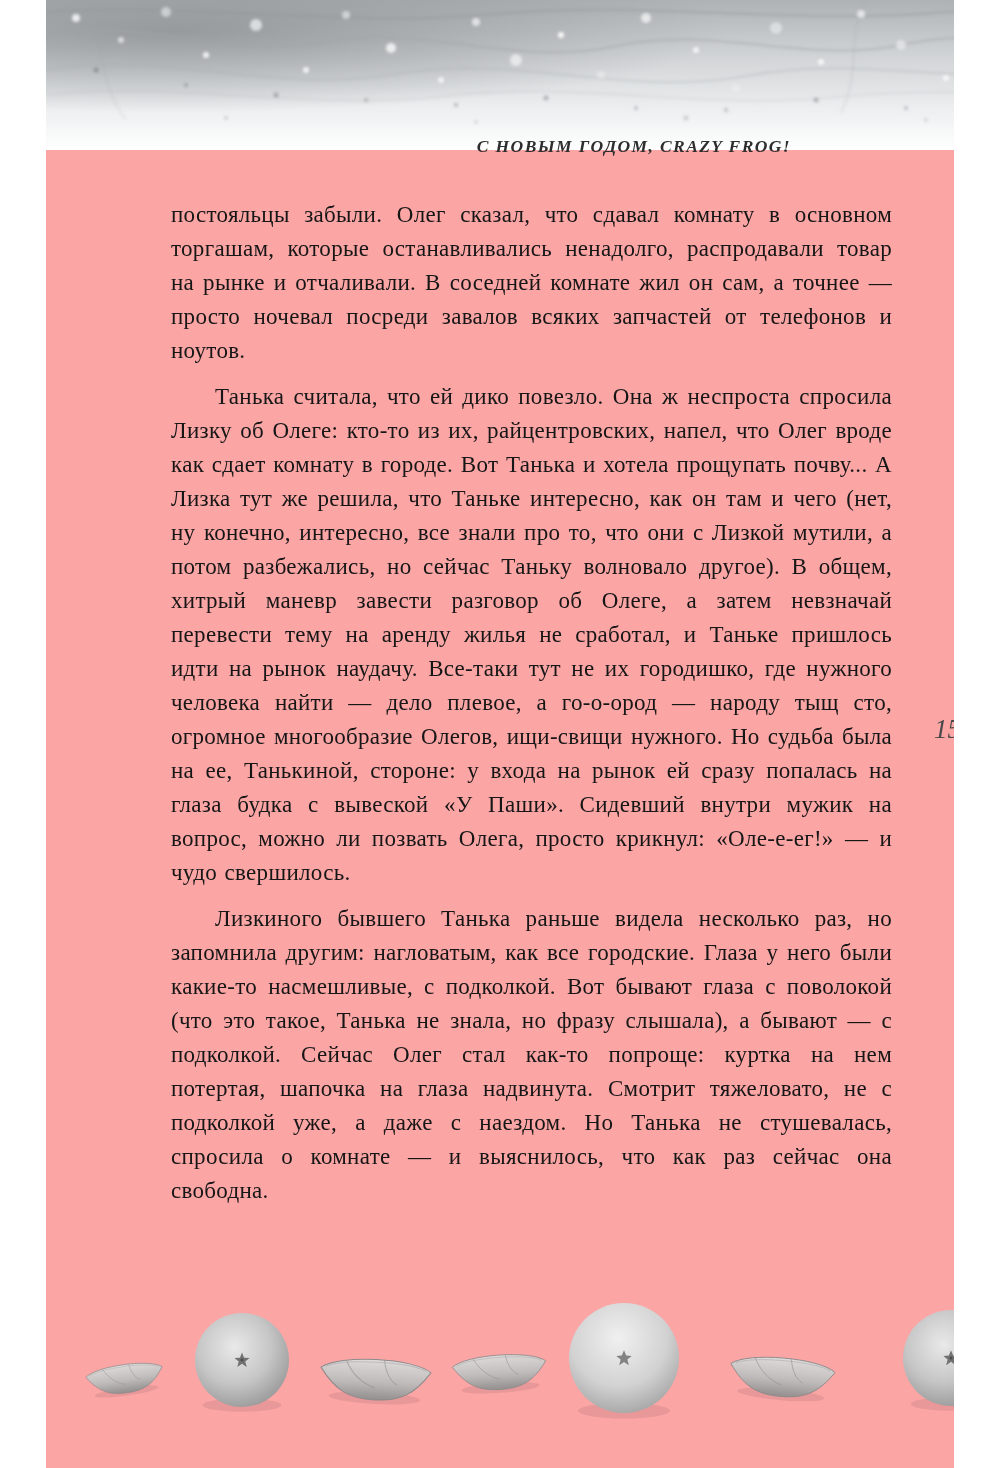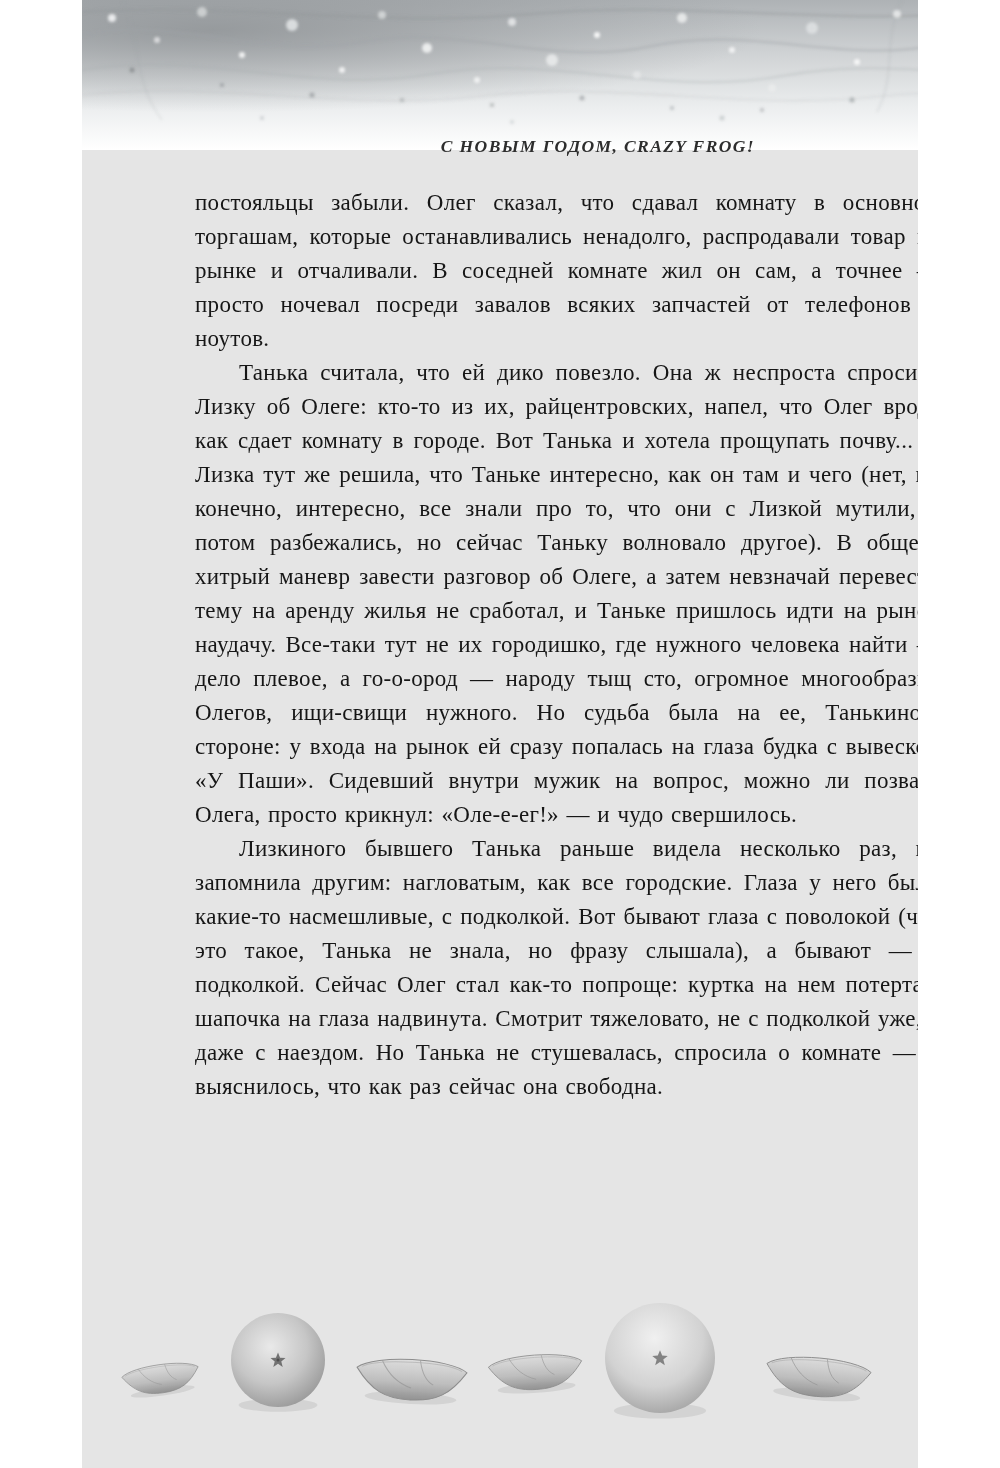--- a/index.html
+++ b/index.html
@@ -1,20 +1,20 @@
 <!DOCTYPE html>
 <html lang="ru"><head>
 <meta charset="utf-8">
 <style>
   html, body { margin: 0; padding: 0; background: #ffffff; }
   .page {
     position: relative;
-    width: 836px;
+    width: 908px;
     height: 1468px;
-    background: #e5e5e5;
+    background: #fca5a5;
     font-family: "Liberation Serif", serif;
     overflow: hidden;
     margin: 0 auto;
   }
   .deco-top {
     position: absolute;
     top: 0; left: 0;
     width: 1000px; height: 150px;
     pointer-events: none;
   }
@@ -43,21 +43,21 @@
     top: 186px;
     left: 113px;
     width: 745px;
     text-align: justify;
     font-size: 23px;
     line-height: 34px;
     letter-spacing: 0.3px;
     word-spacing: 1.5px;
     color: #161616;
   }
-  .text-block p { margin: 0; }
+  .text-block p { margin: 12px; }
   .text-block p.indent { text-indent: 44px; }
   .deco-bottom {
     position: absolute;
     top: 1288px; left: 0;
     width: 1000px; height: 170px;
     pointer-events: none;
   }
 </style>
 </head>
 <body>

